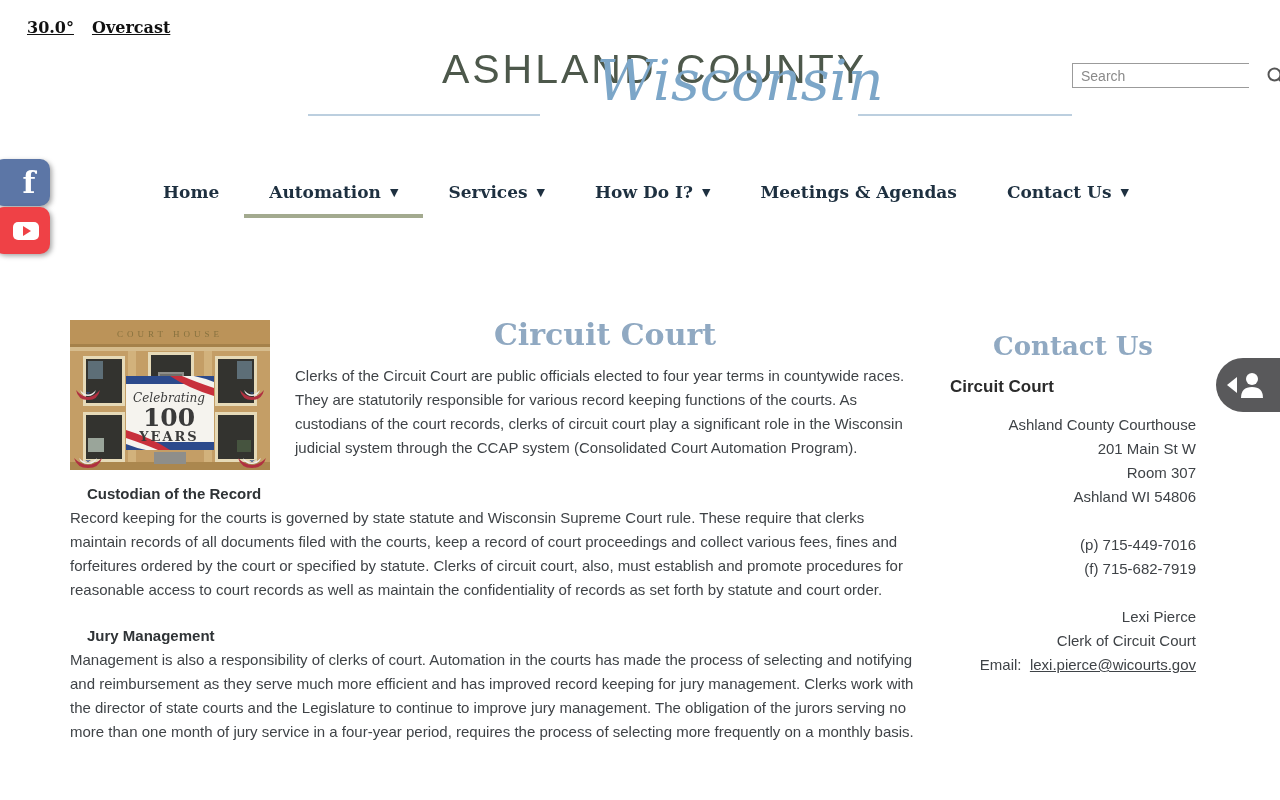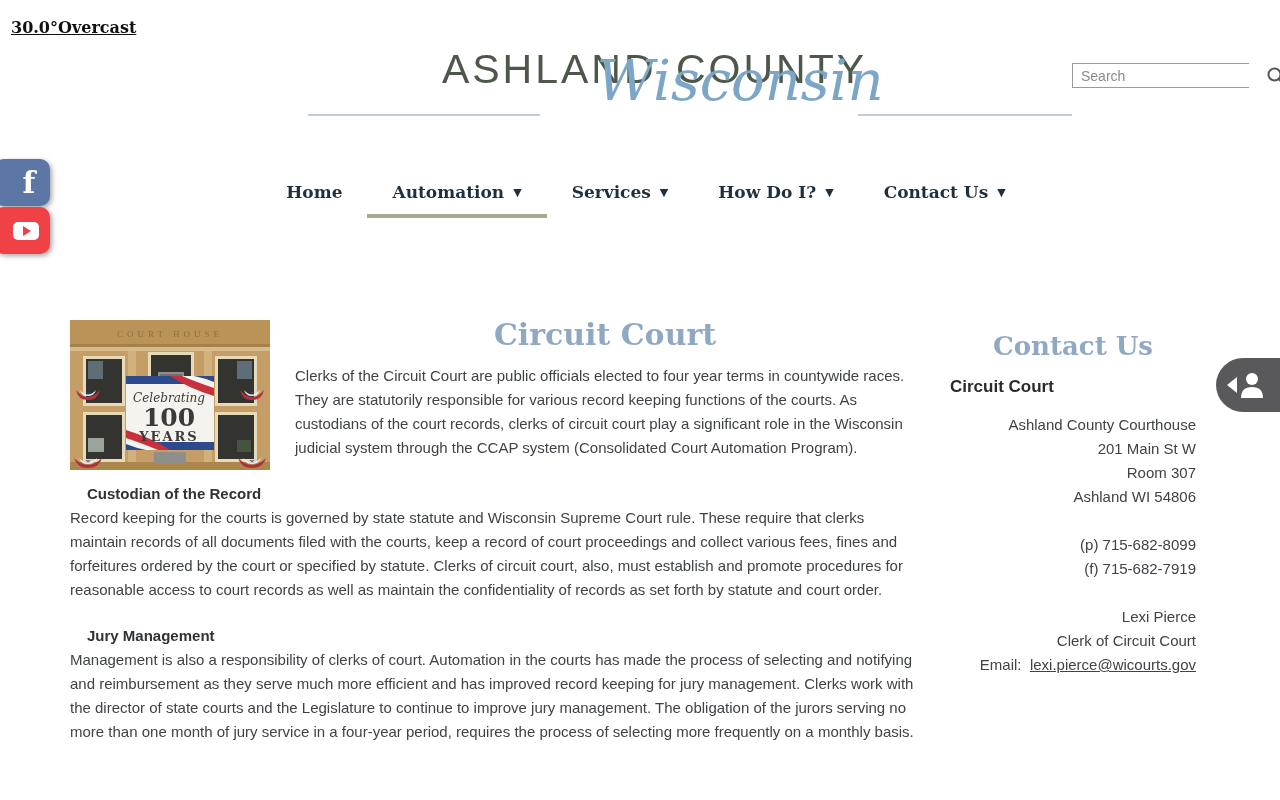--- a/index.html
+++ b/index.html
@@ -17,24 +17,24 @@
   html,body{width:1280px;height:800px;}
   body{
     position:relative;
     overflow:hidden;
     background:#ffffff;
     font-family:"Liberation Sans", sans-serif;
     color:var(--body-text);
   }
   
   .weather{
-    position:absolute;top:18px;left:11px;
+    position:absolute;top:18px;left:27px;
     font-family:"DejaVu Serif", serif;
     font-weight:700;font-size:16px;color:#111;
-    display:flex;
+    display:flex;gap:18px;
   }
   .weather a{color:#111;text-decoration:underline;cursor:pointer;}
   .searchbox{
     position:absolute;top:15px;left:1072px;width:177px;height:25px;
     border:1px solid #9b9b9b;background:#fff;
     display:flex;align-items:center;margin-top:48px;
   }
   .searchbox input{
     flex:1;border:none;outline:none;height:100%;
     padding:0 4px 0 8px;font-size:14px;color:#333;
@@ -171,20 +171,23 @@
     <span>Home</span>
   </div>
   <div class="nav-item active">
     <span>Automation</span><span class="arrow">▼</span>
   </div>
   <div class="nav-item">
     <span>Services</span><span class="arrow">▼</span>
   </div>
   <div class="nav-item">
     <span>How Do I?</span><span class="arrow">▼</span>
+  </div>
+  <div class="nav-item">
+    <span>Meetings &amp; Agendas</span>
   </div>
   <div class="nav-item">
     <span>Contact Us</span><span class="arrow">▼</span>
   </div>
 </nav>
 
 <div class="main">
   <svg class="courthouse" viewBox="0 0 200 150" preserveAspectRatio="none">
     <rect x="0" y="0" width="200" height="150" fill="#c49e66"></rect>
     <rect x="0" y="0" width="200" height="24" fill="#bb9359"></rect>
@@ -280,21 +283,21 @@
 <aside class="sidebar">
   <div class="sidebar-title">Contact Us</div>
   <div class="sidebar-dept">Circuit Court</div>
   <div class="block">
     <div class="line">Ashland County Courthouse</div>
     <div class="line">201 Main St W</div>
     <div class="line">Room 307</div>
     <div class="line">Ashland WI 54806</div>
   </div>
   <div class="block">
-    <div class="line">(p) 715-682-8099</div>
+    <div class="line">(p) 715-449-7016</div>
     <div class="line">(f) 715-682-7919</div>
   </div>
   <div class="block">
     <div class="line">Lexi Pierce</div>
     <div class="line">Clerk of Circuit Court</div>
     <div class="line">
       <span>Email:</span>&nbsp;
       <a class="email-link">lexi.pierce@wicourts.gov</a>
     </div>
   </div>

